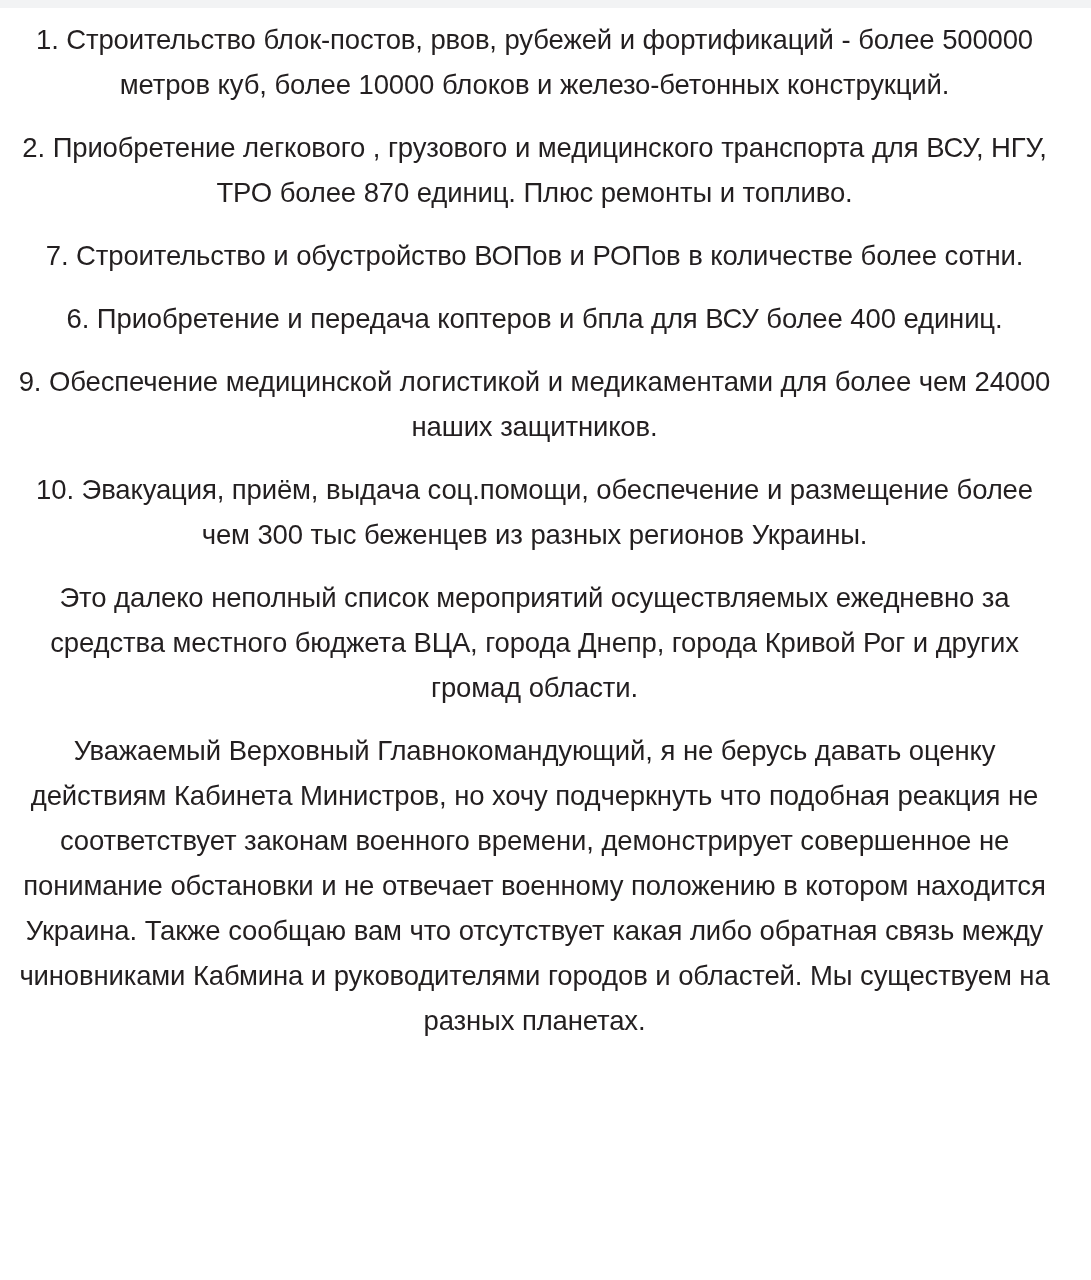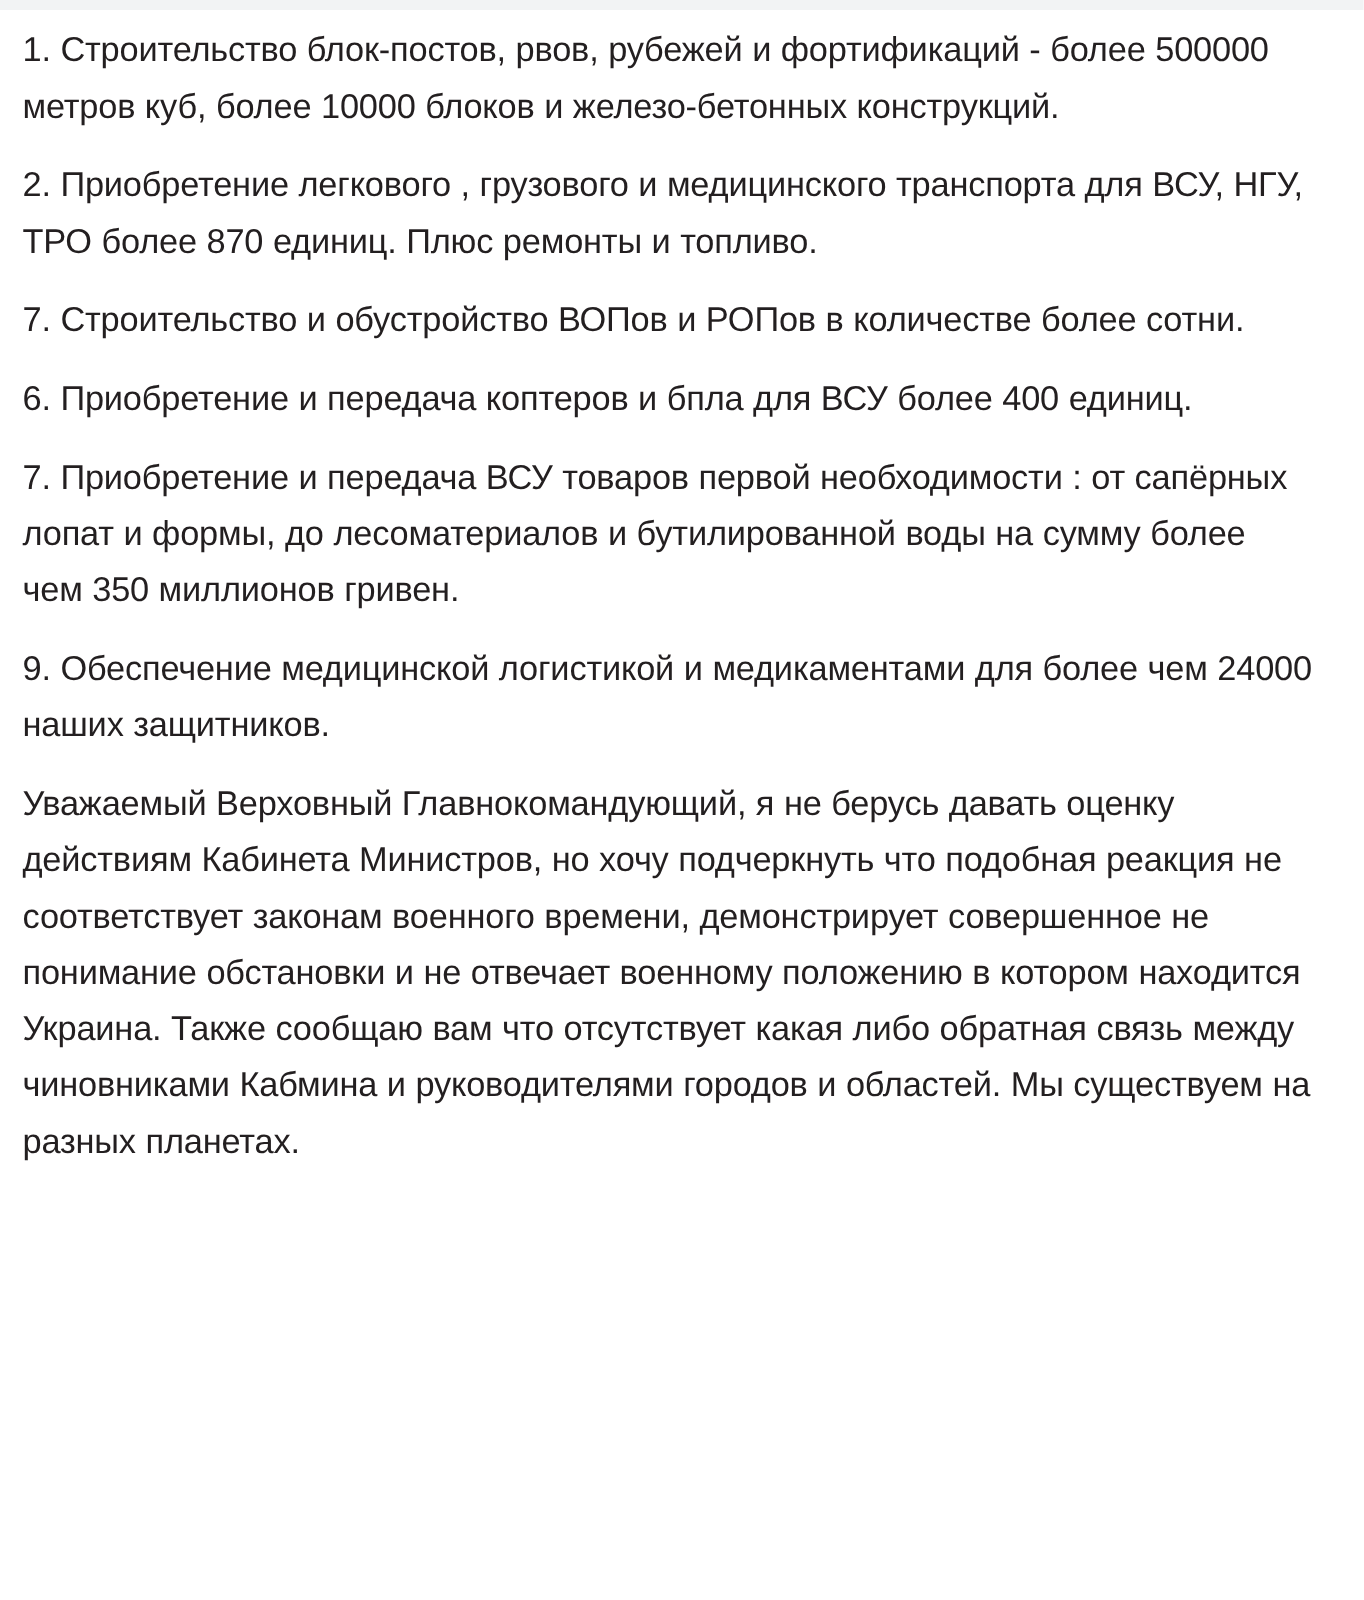--- a/index.html
+++ b/index.html
@@ -36,21 +36,21 @@
     background: #ffffff;
   }
 
   .para {
     margin: 0 0 18px 0;
     font-size: 27.5px;
     line-height: 45px;
     color: #231f20;
     letter-spacing: -0.15px;
     word-spacing: 0.2px;
-    text-align: left;
+    text-align: center;
     white-space: normal;
   }
 
   .para:last-child {
     margin-bottom: 0;
   }
 </style>
 </head>
 <body>
 
@@ -61,22 +61,23 @@
   <p class="para">1. Строительство блок-постов, рвов, рубежей и фортификаций - более 500000 метров куб, более 10000 блоков и железо-бетонных конструкций.</p>
 
   <p class="para">2. Приобретение легкового , грузового и медицинского транспорта для ВСУ, НГУ, ТРО более 870 единиц. Плюс ремонты и топливо.</p>
 
 
   <p class="para">7. Строительство и обустройство ВОПов и РОПов в количестве более сотни.</p>
 
 
   <p class="para">6. Приобретение и передача коптеров и бпла для ВСУ более 400 единиц.</p>
 
-  <p class="para">7. Приобретение и передача ВСУ товаров первой необходимости : от сапёрных лопат и формы, до лесоматериалов и бутилированной воды на сумму более чем 350 миллионов гривен.</p>
 
 
   <p class="para">9. Обеспечение медицинской логистикой и медикаментами для более чем 24000 наших защитников.</p>
 
+  <p class="para">10. Эвакуация, приём, выдача соц.помощи, обеспечение и размещение более чем 300 тыс беженцев из разных регионов Украины.</p>
 
+  <p class="para">Это далеко неполный список мероприятий осуществляемых ежедневно за средства местного бюджета ВЦА, города Днепр, города Кривой Рог и других громад области.</p>
 
   <p class="para">Уважаемый Верховный Главнокомандующий, я не берусь давать оценку действиям Кабинета Министров, но хочу подчеркнуть что подобная реакция не соответствует законам военного времени, демонстрирует совершенное не понимание обстановки и не отвечает военному положению в котором находится Украина. Также сообщаю вам что отсутствует какая либо обратная связь между чиновниками Кабмина и руководителями городов и областей. Мы существуем на разных планетах.</p>
 
 </article>
 
 </body></html>

